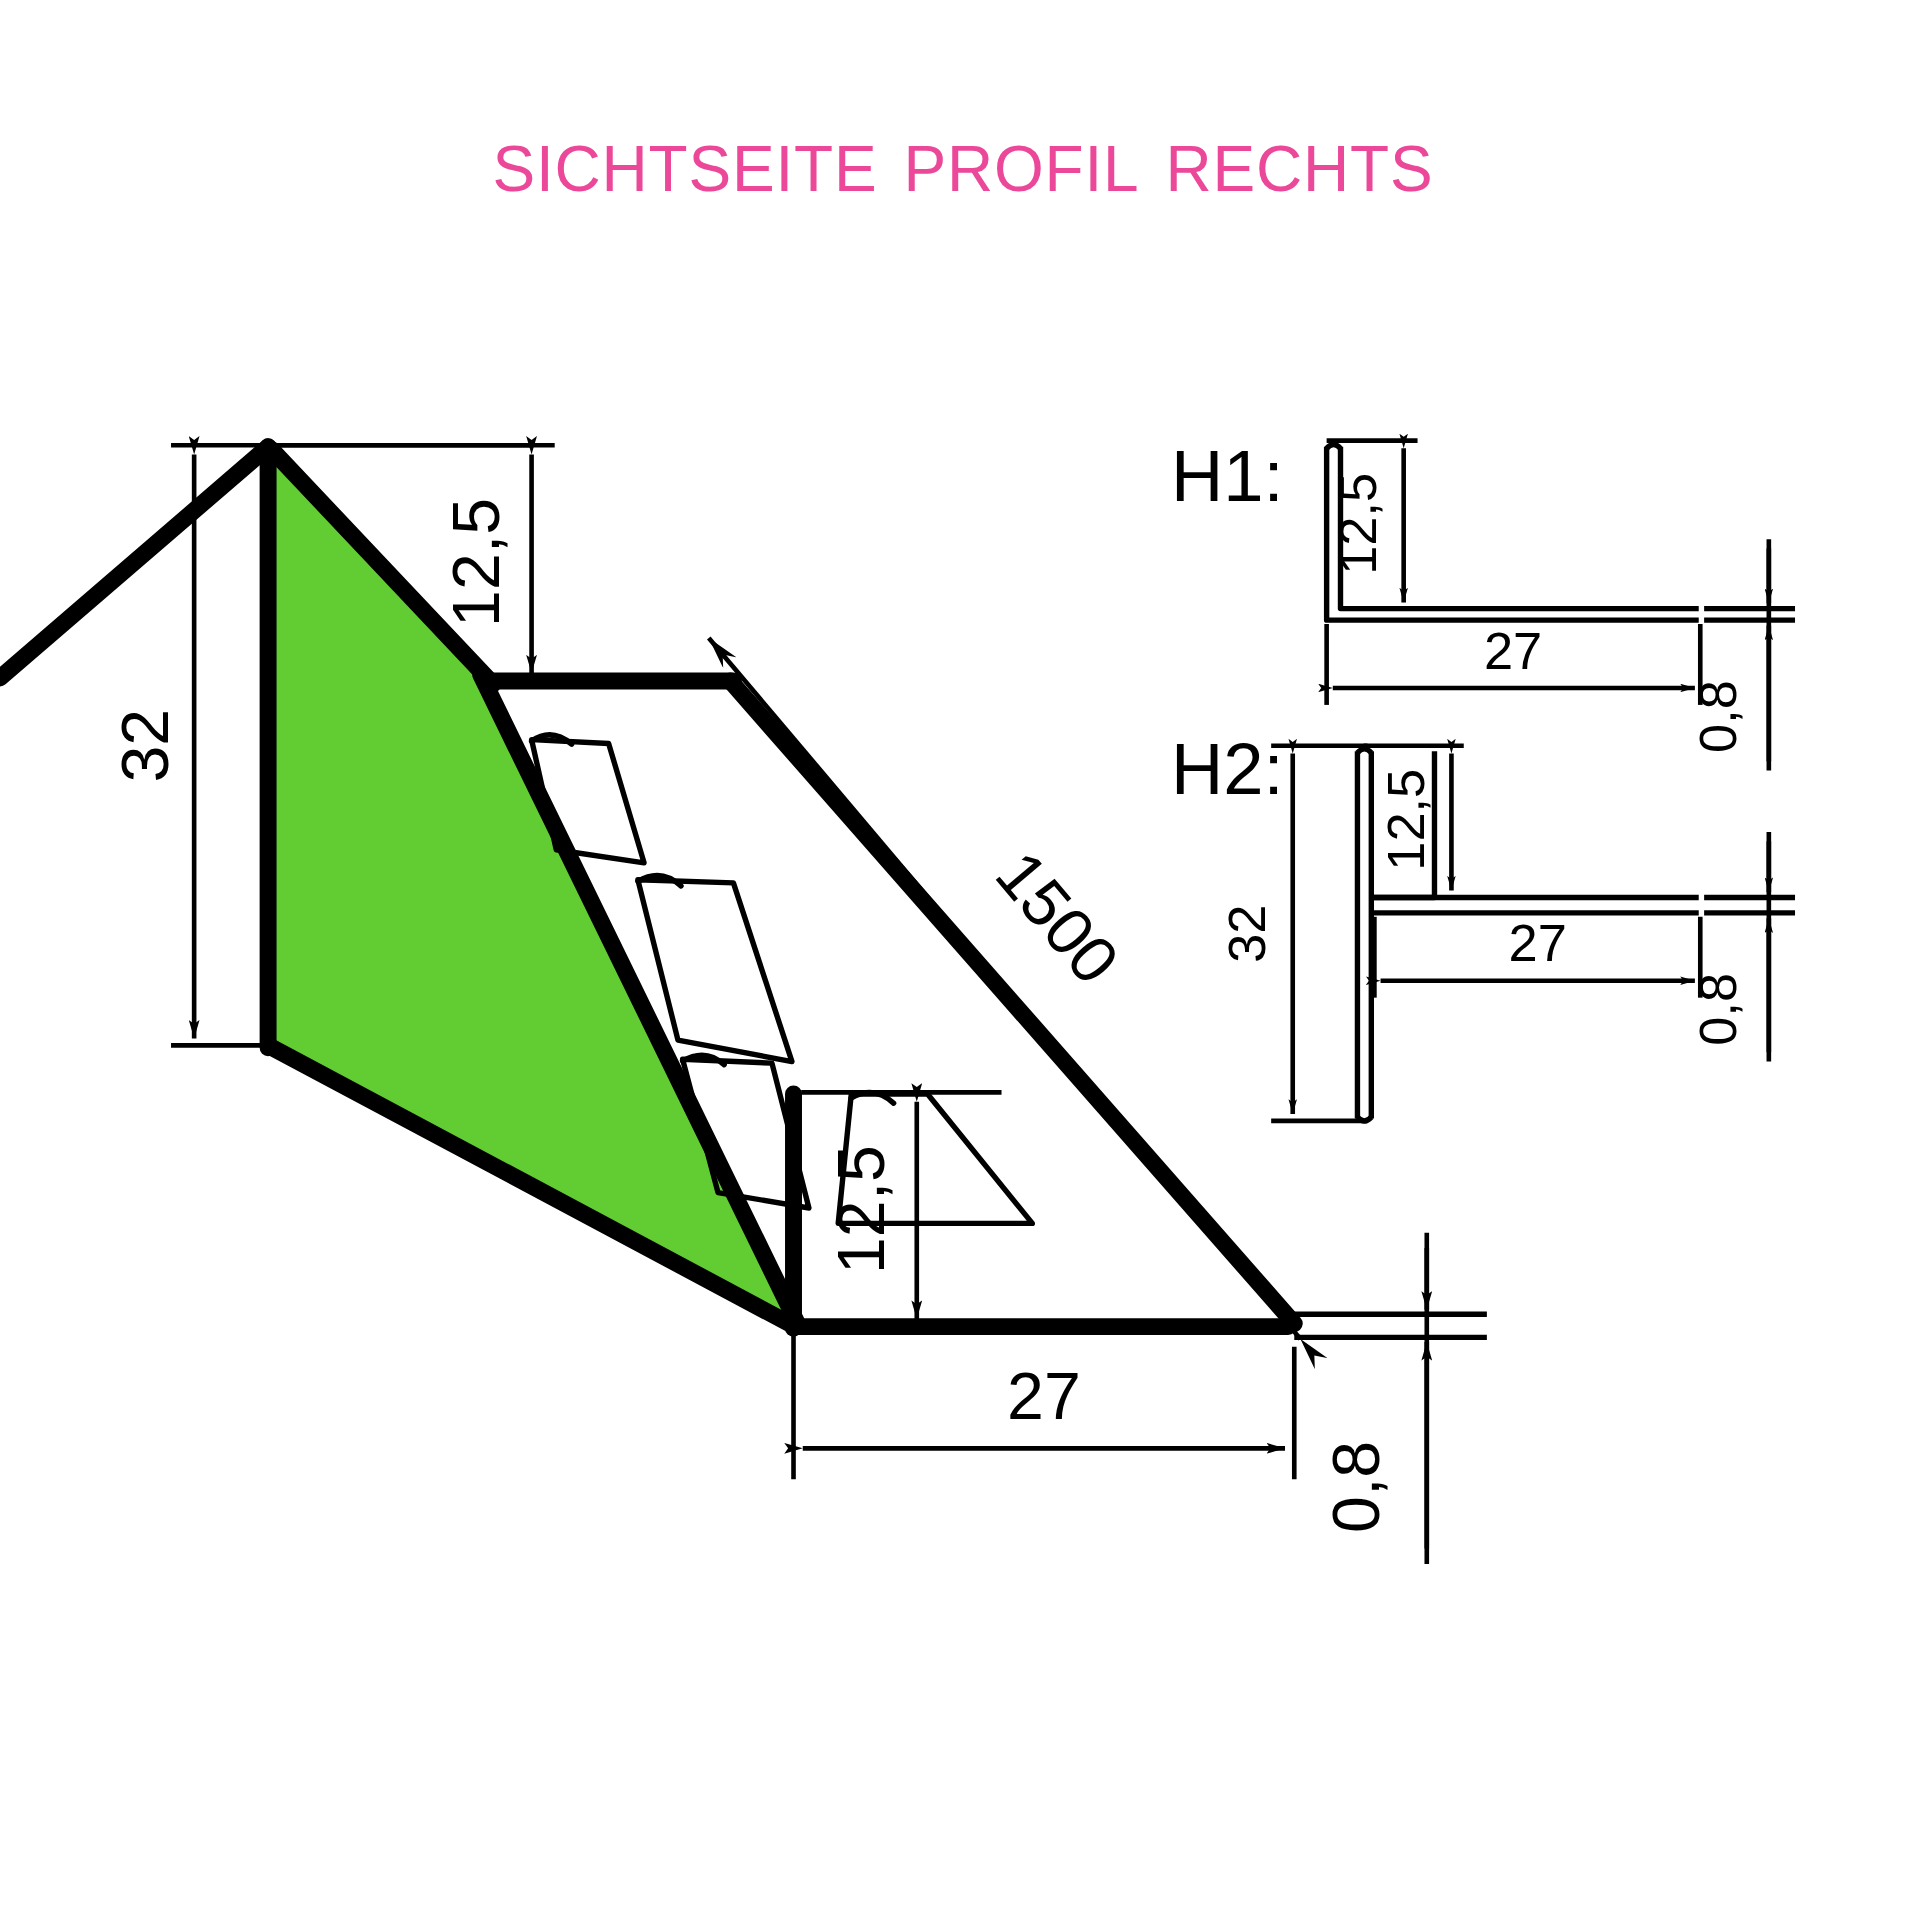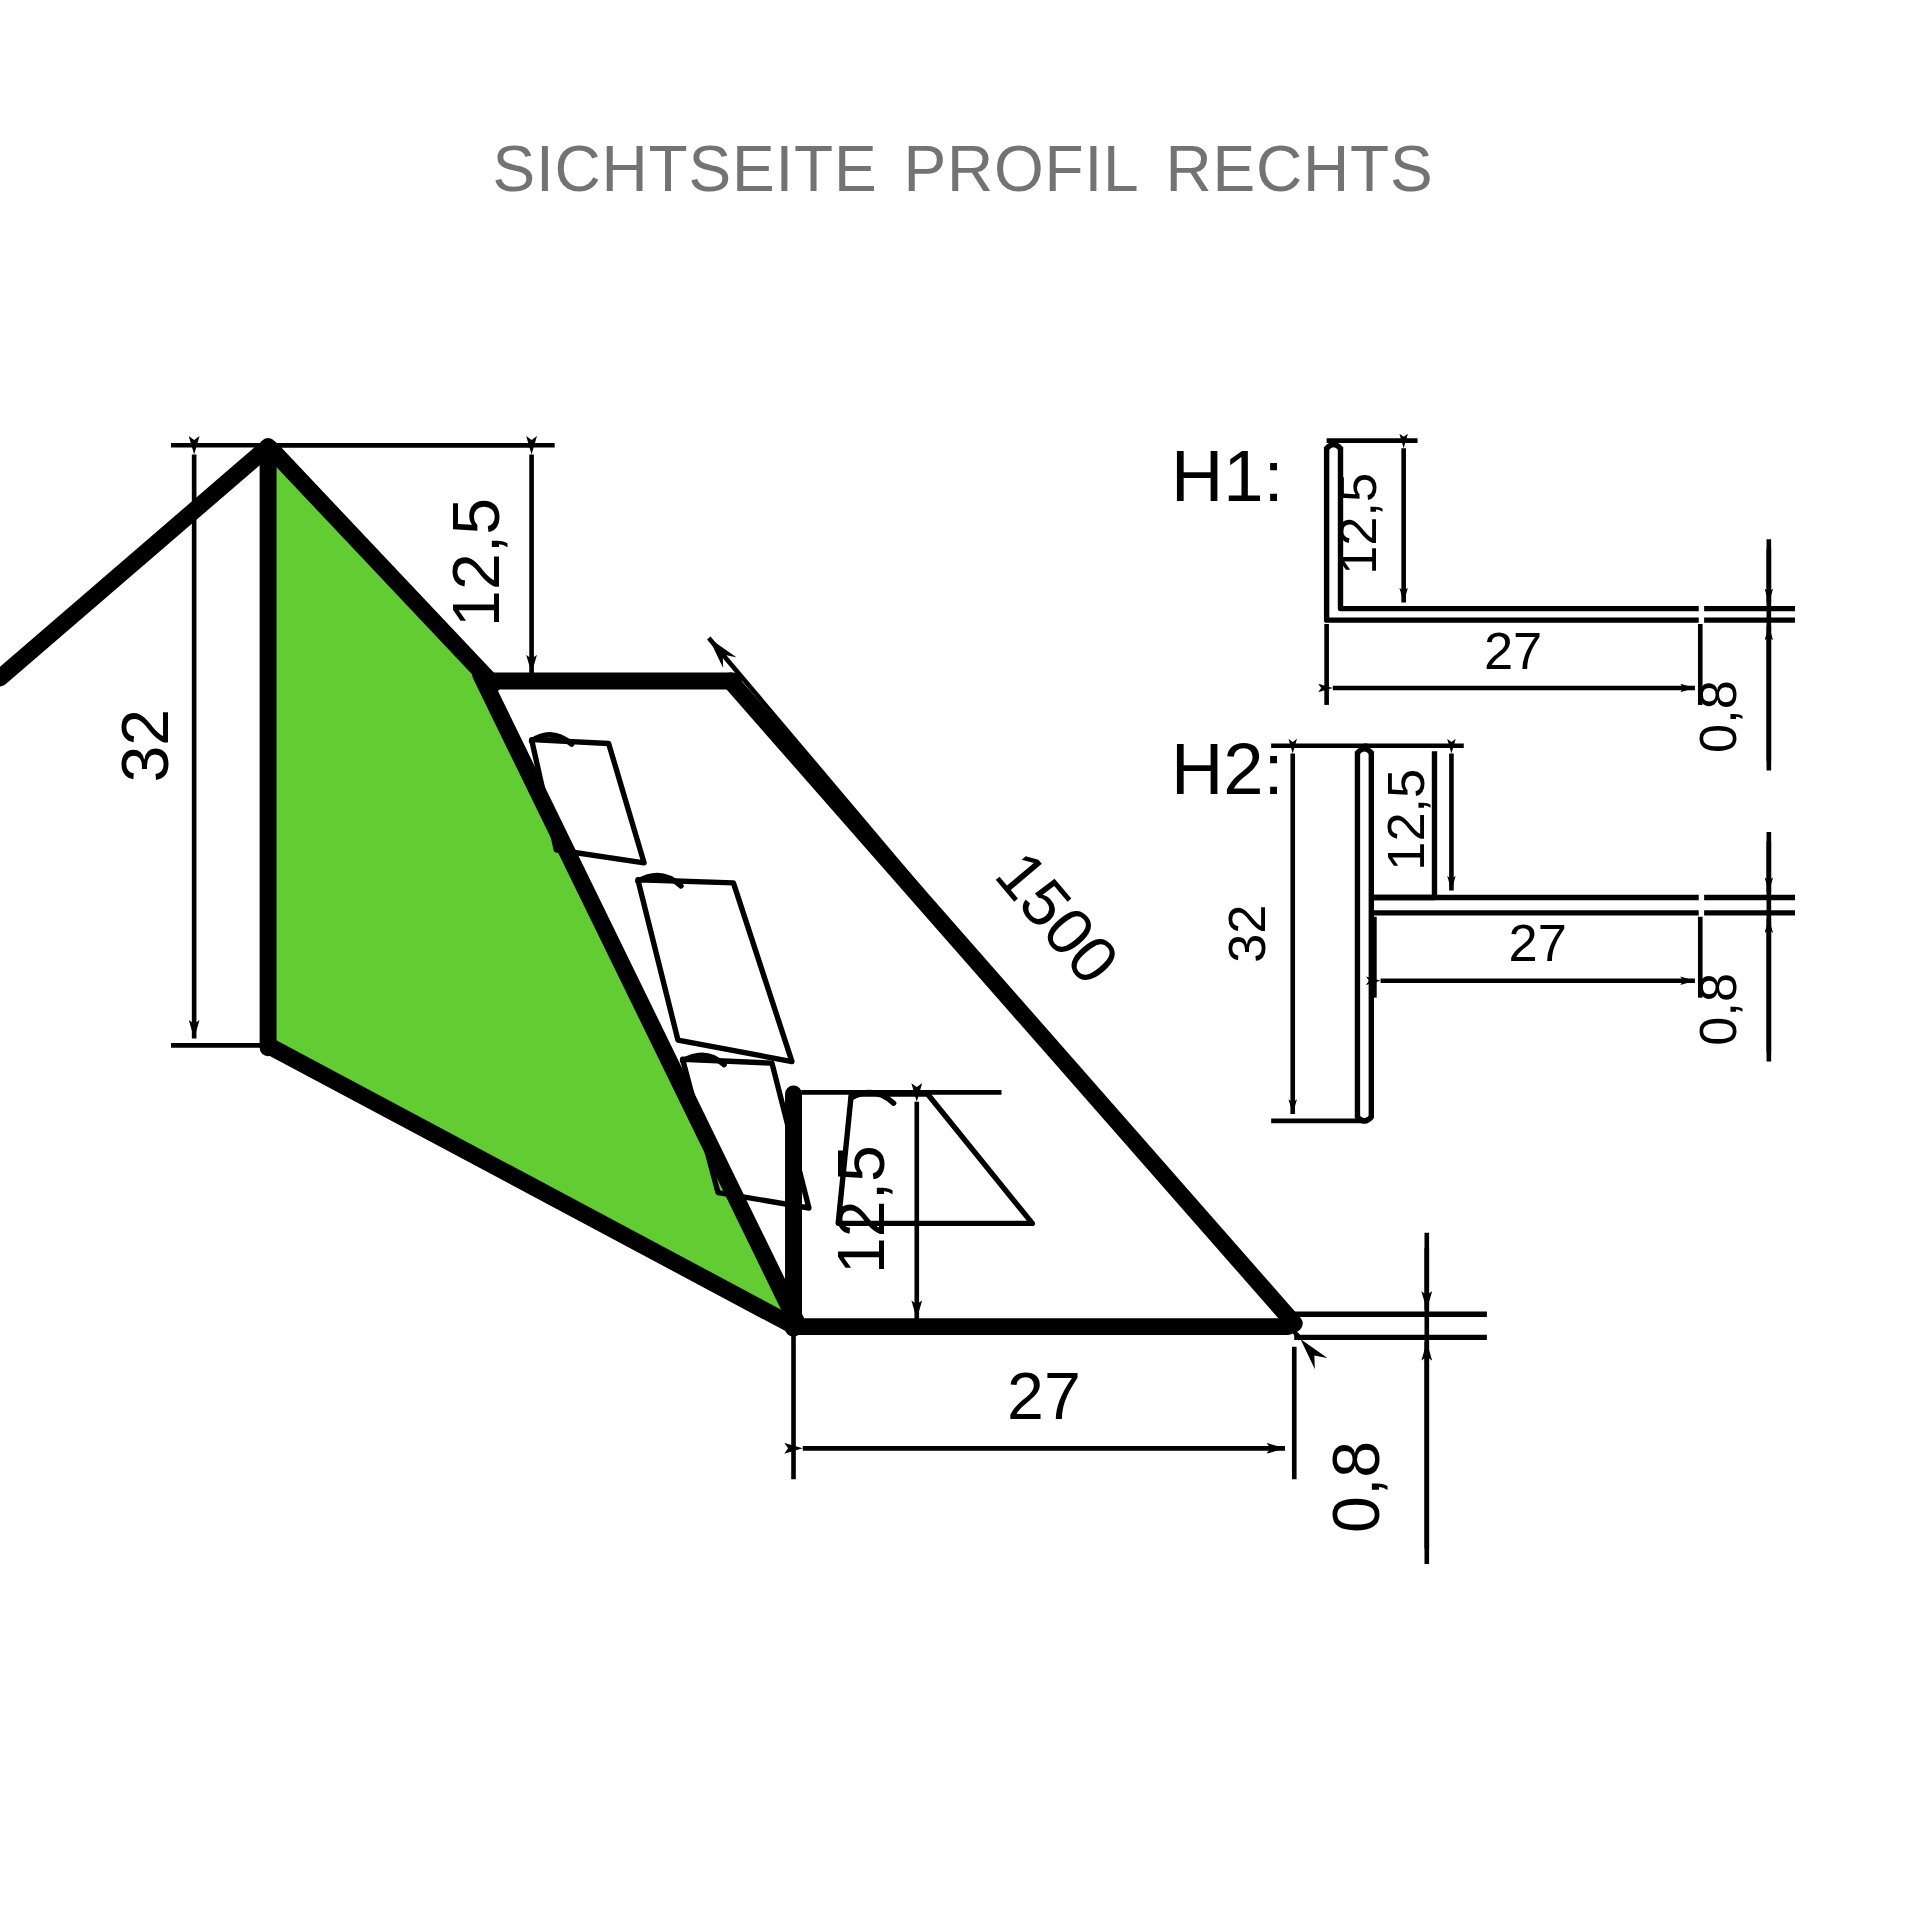--- a/index.html
+++ b/index.html
@@ -18,21 +18,21 @@
   #title {
     position: absolute;
     left: 0;
     top: 108px;
     width: 1926px;
     text-align: center;
     font-family: "Liberation Sans", sans-serif;
     font-size: 91px;
     font-weight: 400;
     letter-spacing: 0.8px;
-    color: #737373;
+    color: #ec4899;
     font-variant: small-caps;
     text-transform: lowercase;
     white-space: nowrap;
   }
   #title::first-letter { font-size: 91px; }
   svg.drawing {
     position: absolute;
     left: 0;
     top: 0;
   }

